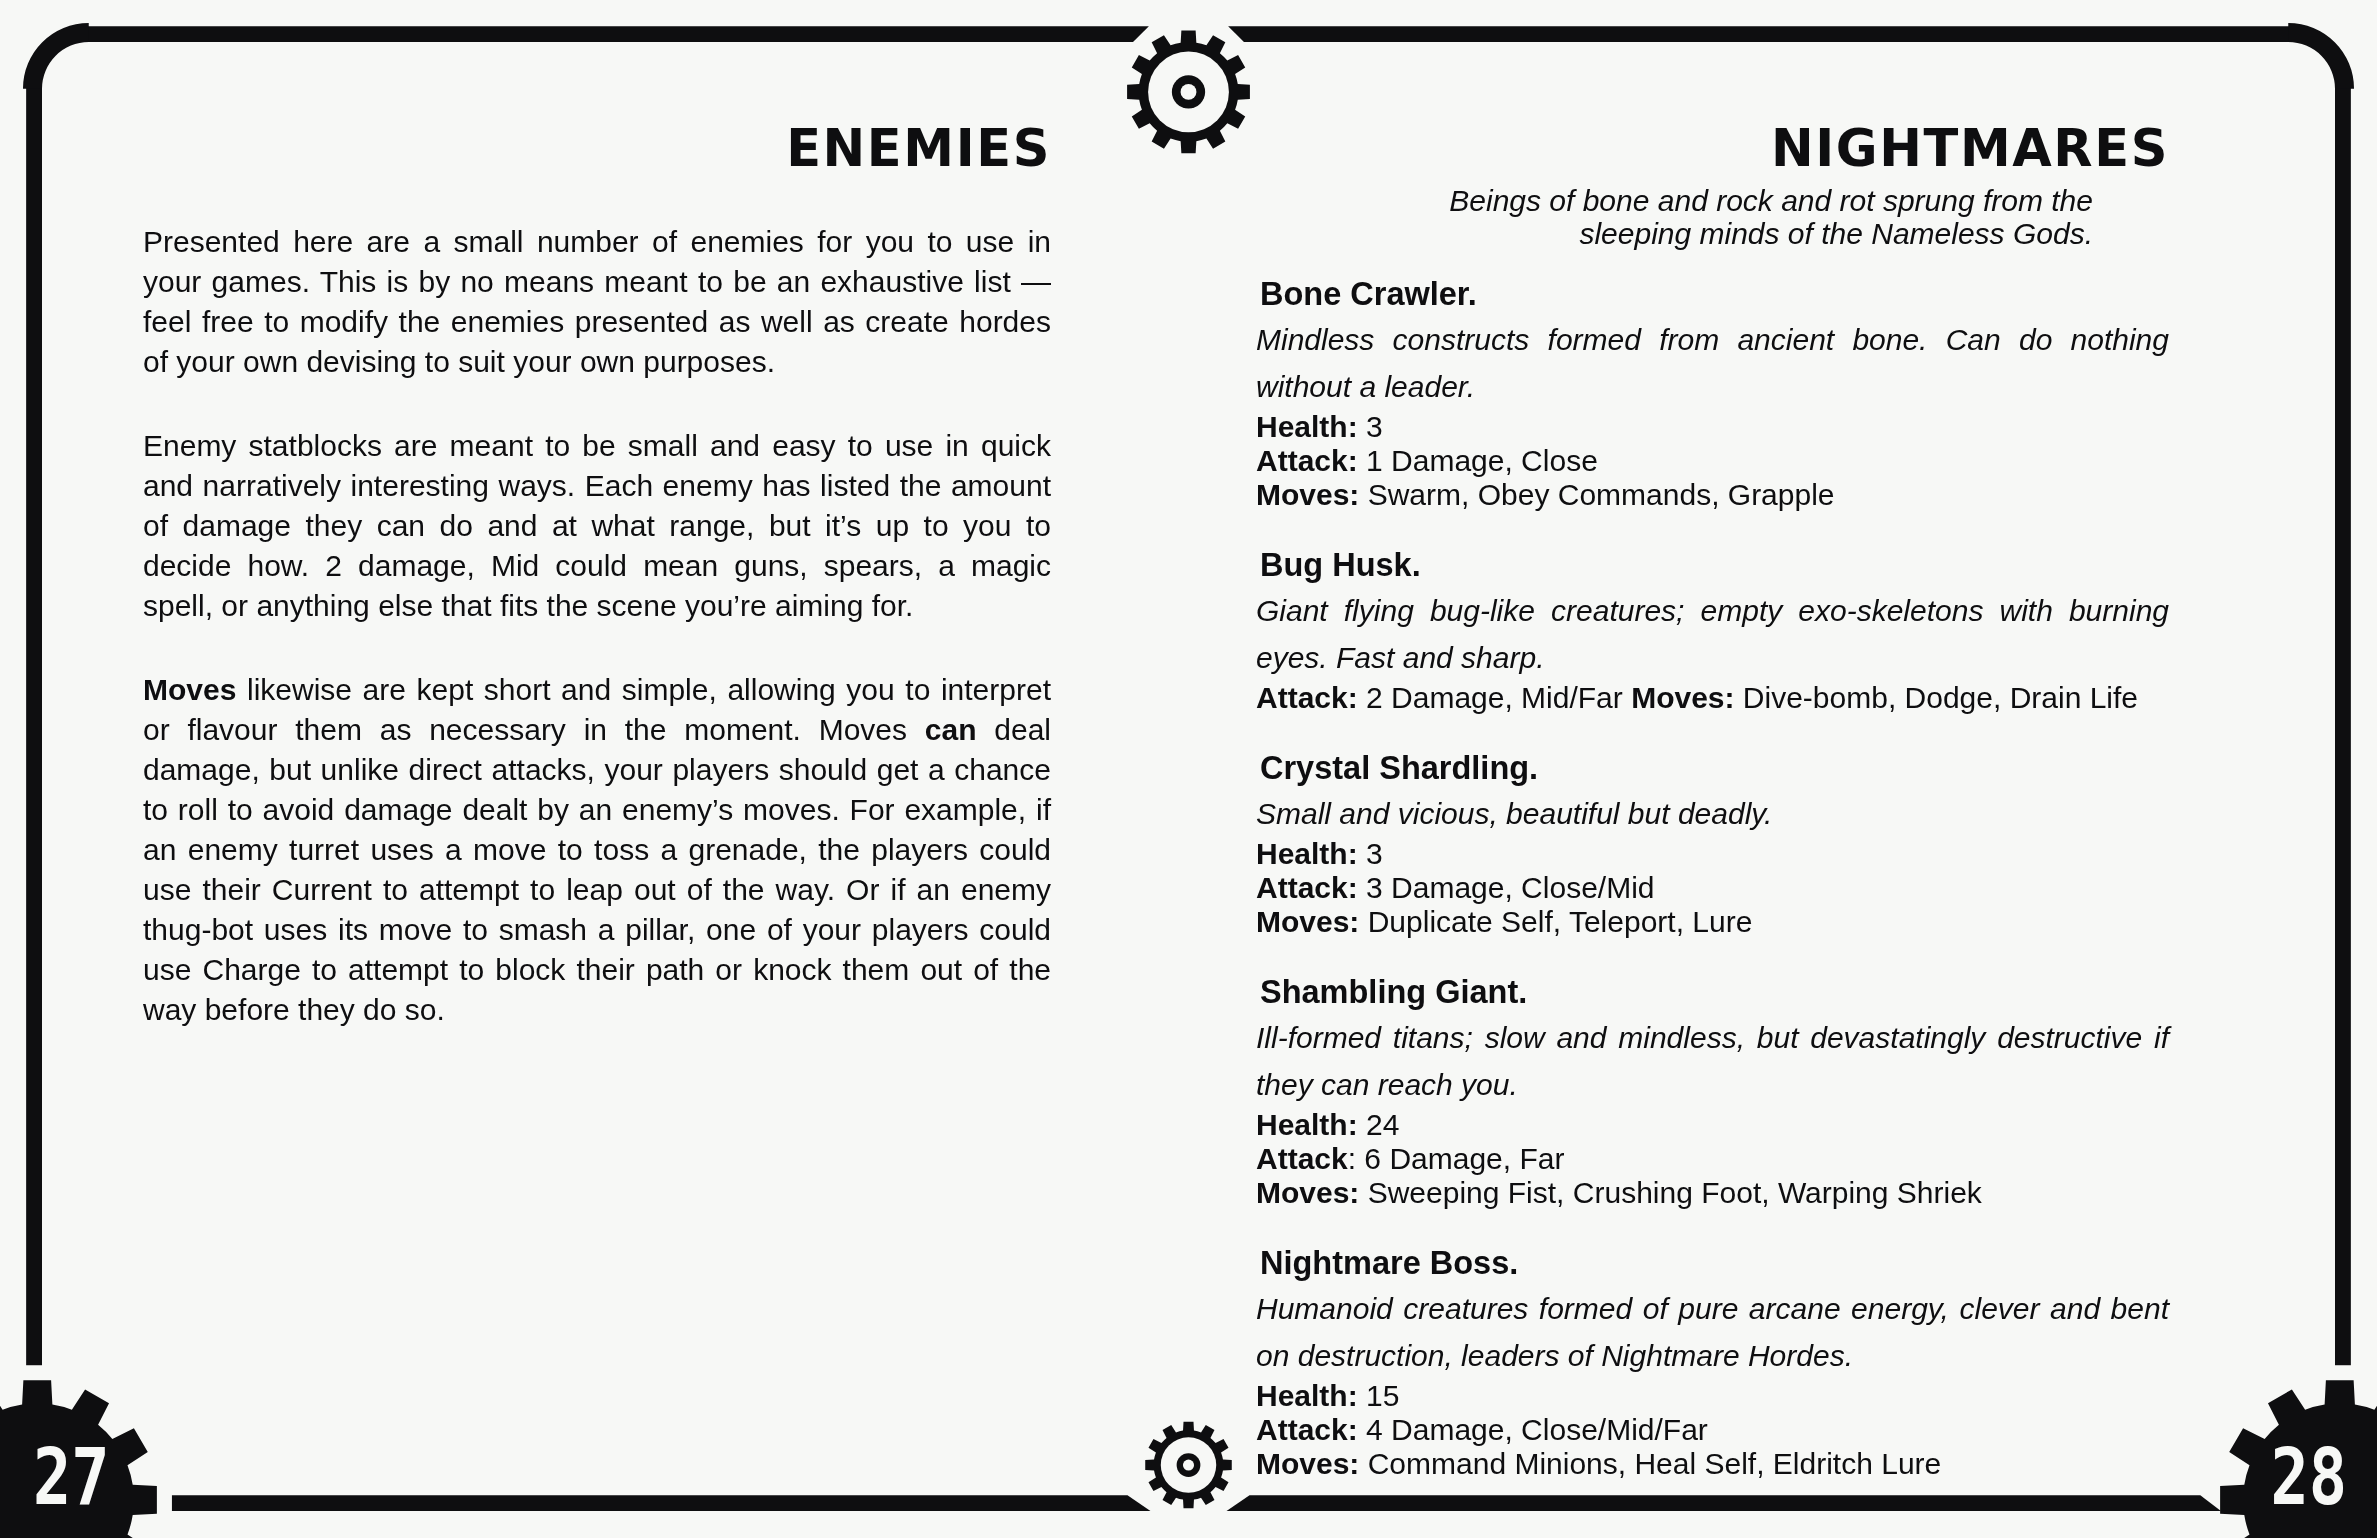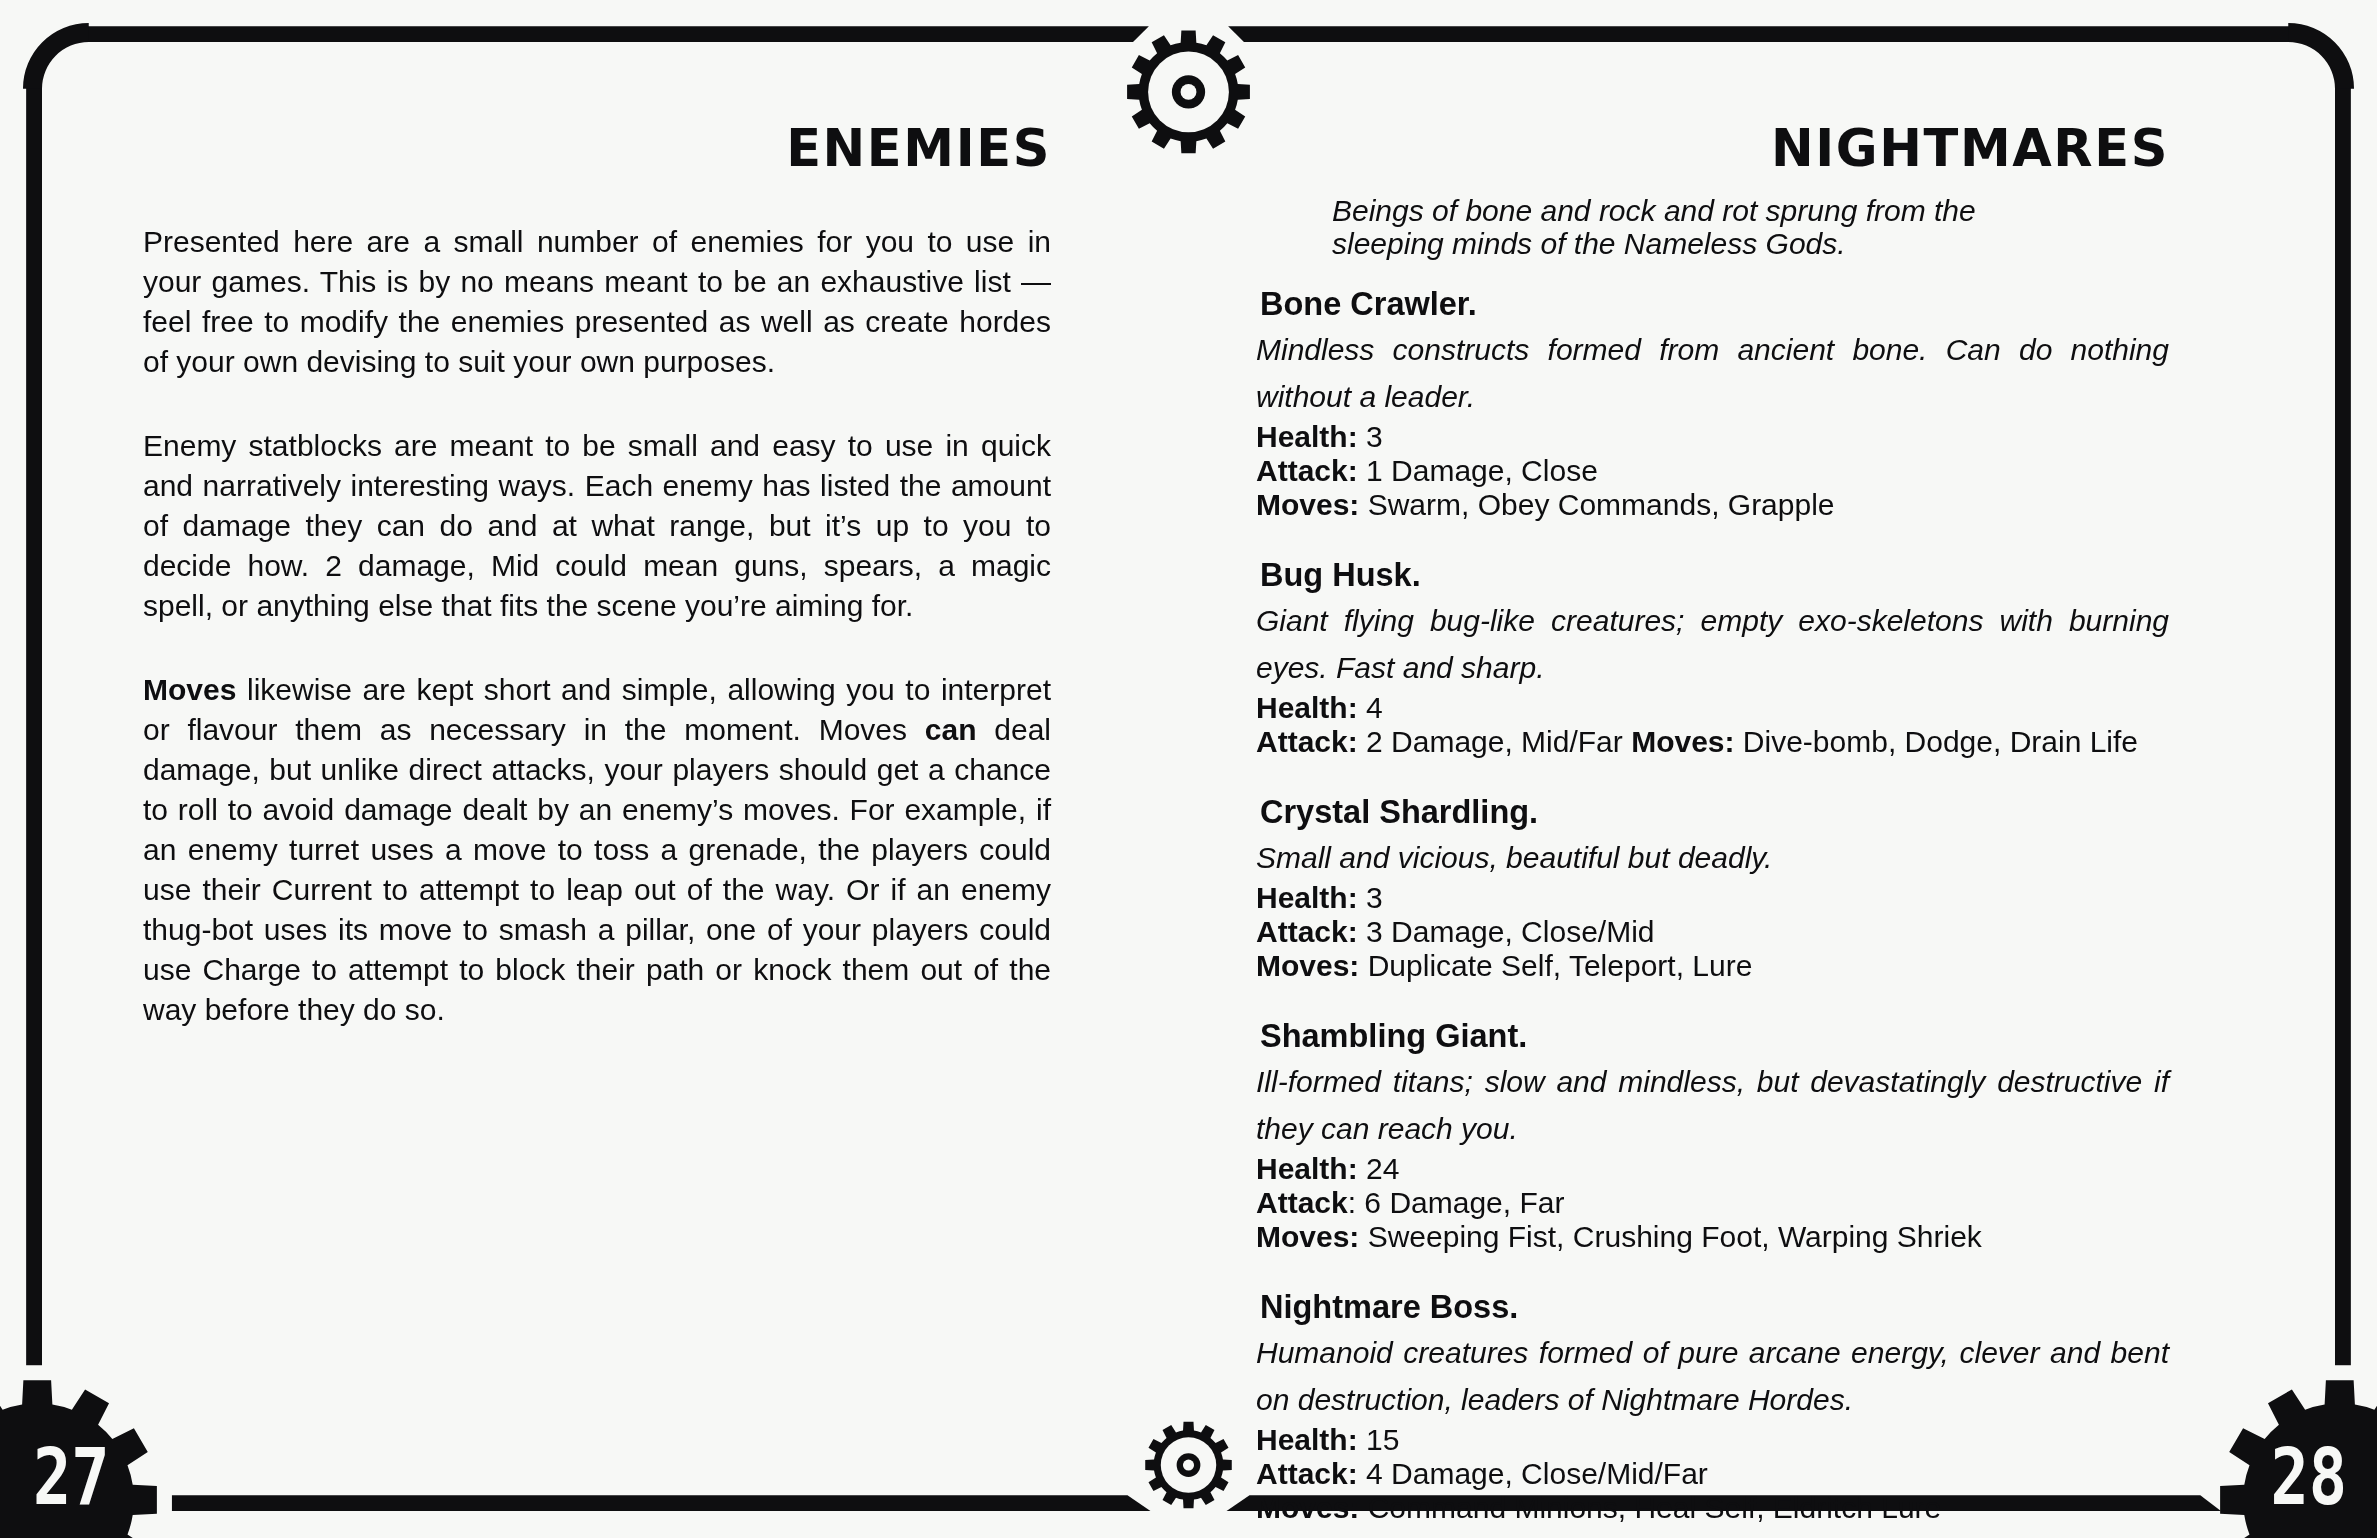--- a/index.html
+++ b/index.html
@@ -12,22 +12,22 @@
   .col{position:absolute;top:119px}
   #left-col{left:143px;width:908px}
   #right-col{left:1256px;width:913px}
   h1.page-title{
     font-family:"DejaVu Sans",sans-serif;
     font-size:51px;line-height:59px;font-weight:bold;letter-spacing:1.6px;
     text-align:right;margin:0 0 44px;
   }
   #right-col h1.page-title{margin-bottom:3.2px}
   .subtitle{
-    font-style:italic;font-size:30px;line-height:33px;text-align:left;
-    max-width:761px;margin:16px auto 27px;
+    font-style:italic;font-size:30px;line-height:33px;text-align:right;
+    max-width:761px;margin:6px auto 27px;
   }
   p.body{font-size:30px;line-height:40px;text-align:justify;margin:0 0 44px}
   p.body b,.stat b{font-weight:bold}
   .enemy{margin:0 0 36px}
   .enemy h3{font-size:32.5px;line-height:35px;font-weight:bold;margin:4px}
   .enemy .desc{font-style:italic;font-size:30px;line-height:47px;text-align:justify;margin:0}
   .enemy .stat{font-size:30px;line-height:34px;text-align:justify;margin:0}
   .pagenum{
     font-family:"DejaVu Sans Mono",monospace;font-weight:bold;
     font-size:98px;fill:#f7f8f6;
@@ -91,21 +91,20 @@
       <section class="enemy">
         <h3>Bone Crawler.</h3>
         <p class="desc">Mindless constructs formed from ancient bone. Can do nothing without a leader.</p>
         <p class="stat"><b>Health:</b><span> 3</span></p>
         <p class="stat"><b>Attack:</b><span> 1 Damage, Close</span></p>
         <p class="stat"><b>Moves:</b><span> Swarm, Obey Commands, Grapple</span></p>
       </section>
       <section class="enemy">
         <h3>Bug Husk.</h3>
         <p class="desc">Giant flying bug-like creatures; empty exo-skeletons with burning eyes. Fast and sharp.</p>
-        <p class="stat"><b>Health:</b><span> 4</span></p>
         <p class="stat"><b>Attack:</b><span> 2 Damage, Mid/Far </span><b>Moves:</b><span> Dive-bomb, Dodge, Drain Life</span></p>
       </section>
       <section class="enemy">
         <h3>Crystal Shardling.</h3>
         <p class="desc">Small and vicious, beautiful but deadly.</p>
         <p class="stat"><b>Health:</b><span> 3</span></p>
         <p class="stat"><b>Attack:</b><span> 3 Damage, Close/Mid</span></p>
         <p class="stat"><b>Moves:</b><span> Duplicate Self, Teleport, Lure</span></p>
       </section>
       <section class="enemy">

